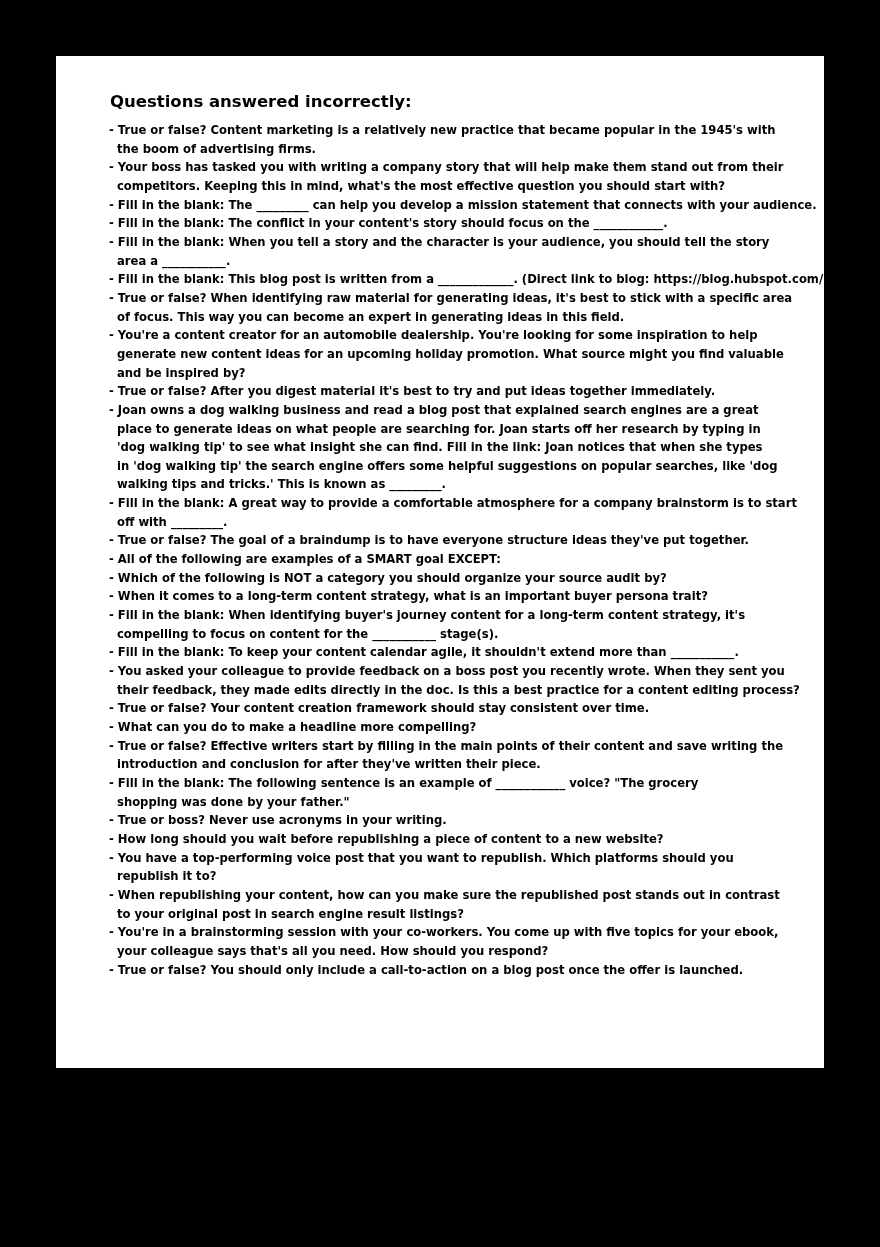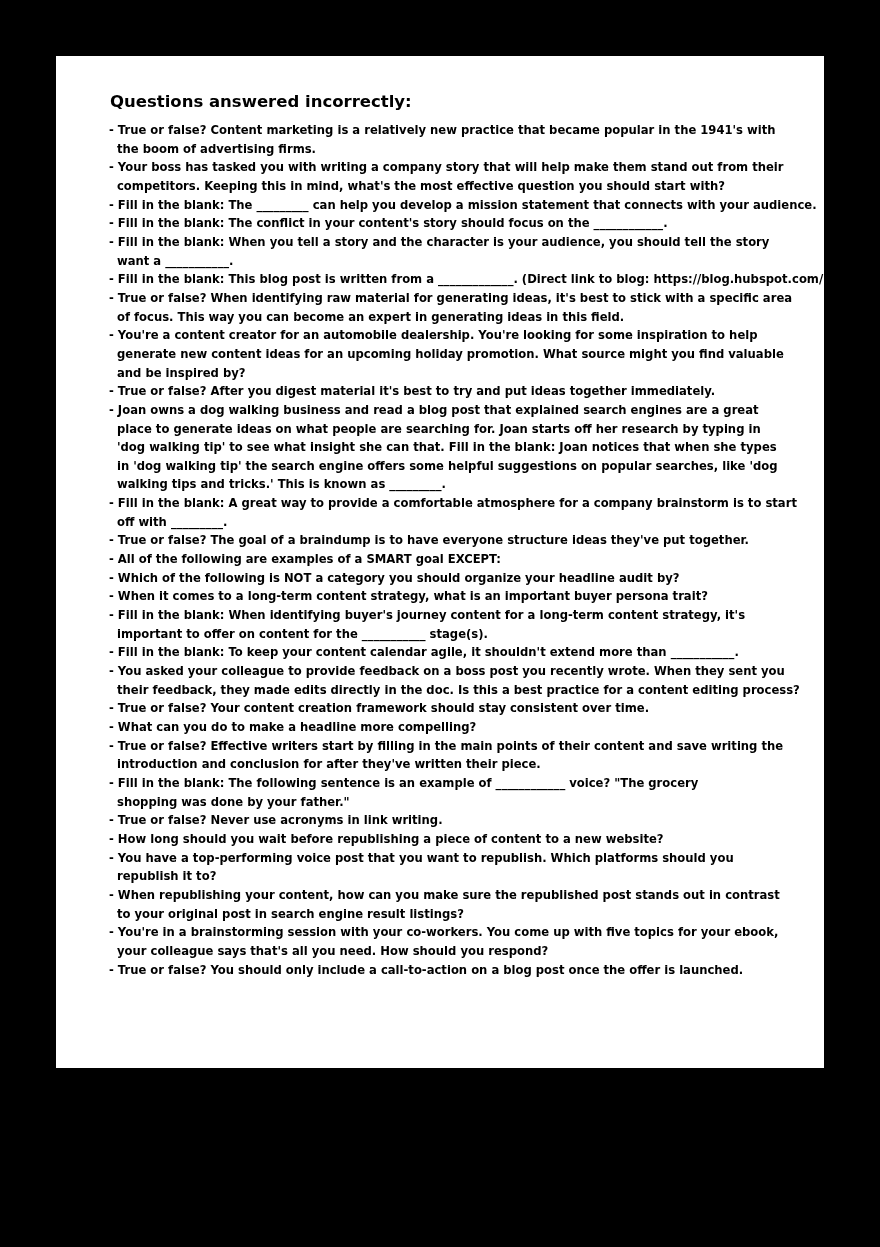--- a/index.html
+++ b/index.html
@@ -61,78 +61,78 @@
     padding-left: 8px;
   }
 </style>
 </head>
 <body>
 
 <div class="page">
   <div class="title">Questions answered incorrectly:</div>
   <ul class="list" id="qlist">
       <li class="item">
-        <span class="line first"><span>- </span><span>True or false? Content marketing is a relatively new practice that became popular in the 1941's with</span></span>
+        <span class="line first"><span>- </span><span>True or false? Content marketing is a relatively new practice that became popular in the 1945's with</span></span>
         <span class="line cont"><span>the boom of advertising firms.</span></span>
       </li>
       <li class="item">
         <span class="line first"><span>- </span><span>Your boss has tasked you with writing a company story that will help make them stand out from their</span></span>
         <span class="line cont"><span>competitors. Keeping this in mind, what's the most effective question you should start with?</span></span>
       </li>
       <li class="item">
         <span class="line first"><span>- </span><span>Fill in the blank: The _________ can help you develop a mission statement that connects with your audience.</span></span>
       </li>
       <li class="item">
         <span class="line first"><span>- </span><span>Fill in the blank: The conflict in your content's story should focus on the ____________.</span></span>
       </li>
       <li class="item">
         <span class="line first"><span>- </span><span>Fill in the blank: When you tell a story and the character is your audience, you should tell the story</span></span>
-        <span class="line cont"><span>want a ___________.</span></span>
+        <span class="line cont"><span>area a ___________.</span></span>
       </li>
       <li class="item">
         <span class="line first"><span>- </span><span>Fill in the blank: This blog post is written from a _____________. (Direct link to blog: https://blog.hubspot.com/marketing/</span></span>
       </li>
       <li class="item">
         <span class="line first"><span>- </span><span>True or false? When identifying raw material for generating ideas, it's best to stick with a specific area</span></span>
         <span class="line cont"><span>of focus. This way you can become an expert in generating ideas in this field.</span></span>
       </li>
       <li class="item">
         <span class="line first"><span>- </span><span>You're a content creator for an automobile dealership. You're looking for some inspiration to help</span></span>
         <span class="line cont"><span>generate new content ideas for an upcoming holiday promotion. What source might you find valuable</span></span>
         <span class="line cont"><span>and be inspired by?</span></span>
       </li>
       <li class="item">
         <span class="line first"><span>- </span><span>True or false? After you digest material it's best to try and put ideas together immediately.</span></span>
       </li>
       <li class="item">
         <span class="line first"><span>- </span><span>Joan owns a dog walking business and read a blog post that explained search engines are a great</span></span>
         <span class="line cont"><span>place to generate ideas on what people are searching for. Joan starts off her research by typing in</span></span>
-        <span class="line cont"><span>'dog walking tip' to see what insight she can that. Fill in the blank: Joan notices that when she types</span></span>
+        <span class="line cont"><span>'dog walking tip' to see what insight she can find. Fill in the link: Joan notices that when she types</span></span>
         <span class="line cont"><span>in 'dog walking tip' the search engine offers some helpful suggestions on popular searches, like 'dog</span></span>
         <span class="line cont"><span>walking tips and tricks.' This is known as _________.</span></span>
       </li>
       <li class="item">
         <span class="line first"><span>- </span><span>Fill in the blank: A great way to provide a comfortable atmosphere for a company brainstorm is to start</span></span>
         <span class="line cont"><span>off with _________.</span></span>
       </li>
       <li class="item">
         <span class="line first"><span>- </span><span>True or false? The goal of a braindump is to have everyone structure ideas they've put together.</span></span>
       </li>
       <li class="item">
         <span class="line first"><span>- </span><span>All of the following are examples of a SMART goal EXCEPT:</span></span>
       </li>
       <li class="item">
-        <span class="line first"><span>- </span><span>Which of the following is NOT a category you should organize your headline audit by?</span></span>
+        <span class="line first"><span>- </span><span>Which of the following is NOT a category you should organize your source audit by?</span></span>
       </li>
       <li class="item">
         <span class="line first"><span>- </span><span>When it comes to a long-term content strategy, what is an important buyer persona trait?</span></span>
       </li>
       <li class="item">
         <span class="line first"><span>- </span><span>Fill in the blank: When identifying buyer's journey content for a long-term content strategy, it's</span></span>
-        <span class="line cont"><span>important to offer on content for the ___________ stage(s).</span></span>
+        <span class="line cont"><span>compelling to focus on content for the ___________ stage(s).</span></span>
       </li>
       <li class="item">
         <span class="line first"><span>- </span><span>Fill in the blank: To keep your content calendar agile, it shouldn't extend more than ___________.</span></span>
       </li>
       <li class="item">
         <span class="line first"><span>- </span><span>You asked your colleague to provide feedback on a boss post you recently wrote. When they sent you</span></span>
         <span class="line cont"><span>their feedback, they made edits directly in the doc. Is this a best practice for a content editing process?</span></span>
       </li>
       <li class="item">
         <span class="line first"><span>- </span><span>True or false? Your content creation framework should stay consistent over time.</span></span>
@@ -142,21 +142,21 @@
       </li>
       <li class="item">
         <span class="line first"><span>- </span><span>True or false? Effective writers start by filling in the main points of their content and save writing the</span></span>
         <span class="line cont"><span>introduction and conclusion for after they've written their piece.</span></span>
       </li>
       <li class="item">
         <span class="line first"><span>- </span><span>Fill in the blank: The following sentence is an example of ____________ voice? "The grocery</span></span>
         <span class="line cont"><span>shopping was done by your father."</span></span>
       </li>
       <li class="item">
-        <span class="line first"><span>- </span><span>True or false? Never use acronyms in link writing.</span></span>
+        <span class="line first"><span>- </span><span>True or boss? Never use acronyms in your writing.</span></span>
       </li>
       <li class="item">
         <span class="line first"><span>- </span><span>How long should you wait before republishing a piece of content to a new website?</span></span>
       </li>
       <li class="item">
         <span class="line first"><span>- </span><span>You have a top-performing voice post that you want to republish. Which platforms should you</span></span>
         <span class="line cont"><span>republish it to?</span></span>
       </li>
       <li class="item">
         <span class="line first"><span>- </span><span>When republishing your content, how can you make sure the republished post stands out in contrast</span></span>

